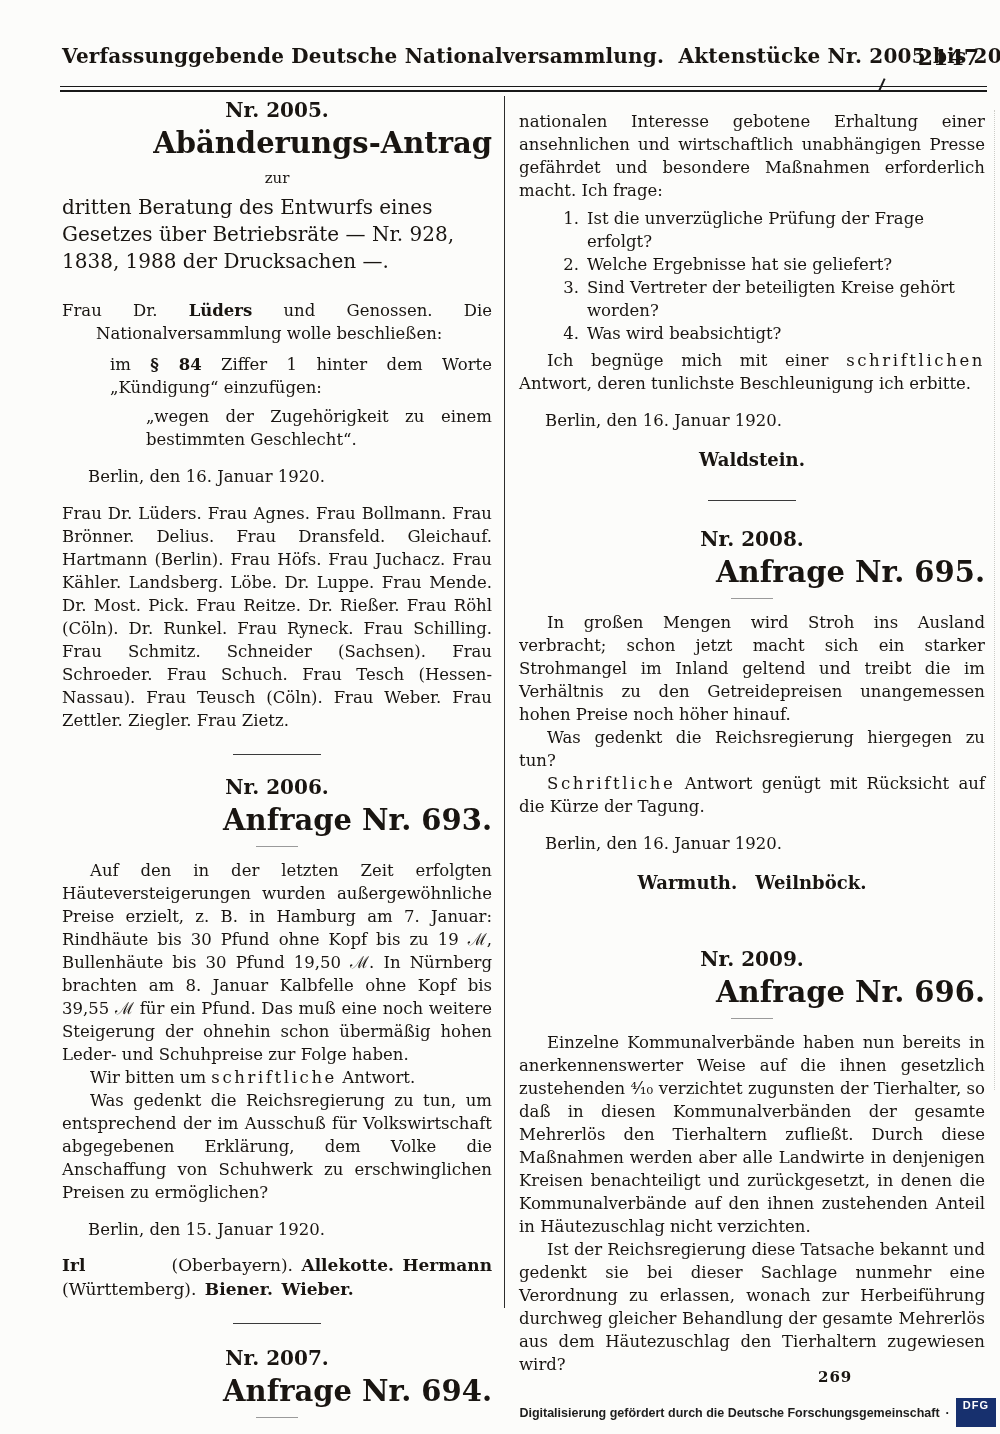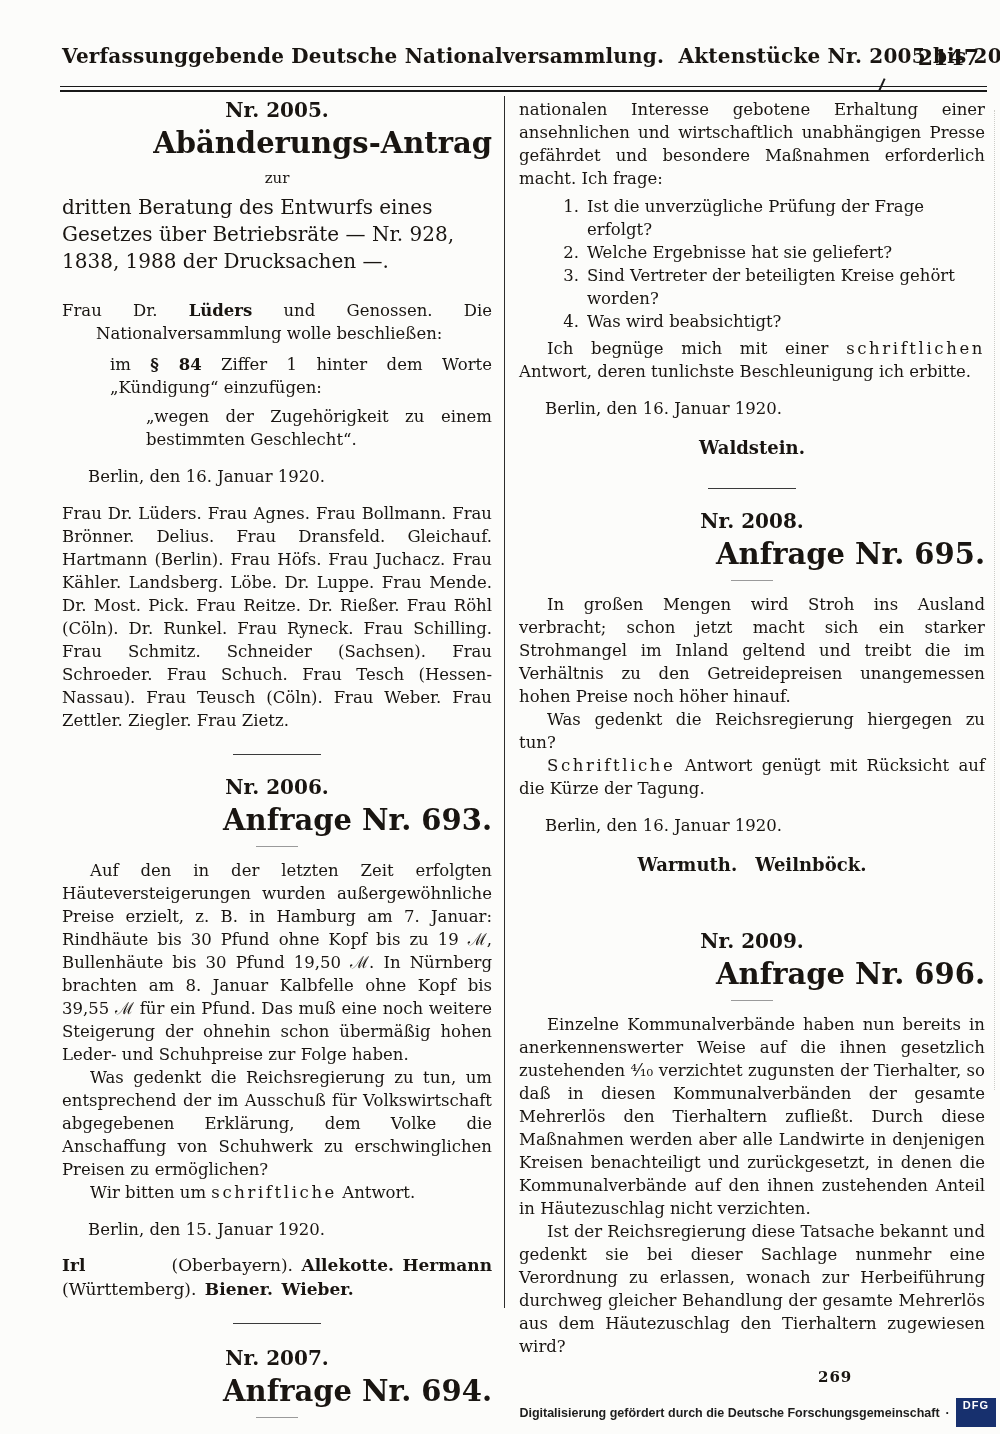--- a/index.html
+++ b/index.html
@@ -81,41 +81,41 @@
 
       <p class="body-text" style="margin-top:14px">Frau Dr. Lüders. Frau Agnes. Frau Bollmann. Frau Brönner. Delius. Frau Dransfeld. Gleichauf. Hartmann (Berlin). Frau Höfs. Frau Juchacz. Frau Kähler. Landsberg. Löbe. Dr. Luppe. Frau Mende. Dr. Most. Pick. Frau Reitze. Dr. Rießer. Frau Röhl (Cöln). Dr. Runkel. Frau Ryneck. Frau Schilling. Frau Schmitz. Schneider (Sachsen). Frau Schroeder. Frau Schuch. Frau Tesch (Hessen-Nassau). Frau Teusch (Cöln). Frau Weber. Frau Zettler. Ziegler. Frau Zietz.</p>
 
       <div class="section-divider"></div>
 
       <p class="sec-num" style="margin-top:20px">Nr. 2006.</p>
       <p class="sec-title">Anfrage Nr. 693.</p>
       <div class="heading-dash"></div>
 
       <p class="body-text indent">Auf den in der letzten Zeit erfolgten Häuteversteigerungen wurden außergewöhnliche Preise erzielt, z. B. in Hamburg am 7. Januar: Rindhäute bis 30 Pfund ohne Kopf bis zu 19 ℳ, Bullenhäute bis 30 Pfund 19,50 ℳ. In Nürnberg brachten am 8. Januar Kalbfelle ohne Kopf bis 39,55 ℳ für ein Pfund. Das muß eine noch weitere Steigerung der ohnehin schon übermäßig hohen Leder- und Schuhpreise zur Folge haben.</p>
+      <p class="body-text indent"><span>Wir bitten um </span><span class="spaced">schriftliche</span><span> Antwort.</span></p>
       <p class="body-text indent">Was gedenkt die Reichsregierung zu tun, um entsprechend der im Ausschuß für Volkswirtschaft abgegebenen Erklärung, dem Volke die Anschaffung von Schuhwerk zu erschwinglichen Preisen zu ermöglichen?</p>
-      <p class="body-text indent"><span>Wir bitten um </span><span class="spaced">schriftliche</span><span> Antwort.</span></p>
 
       <p class="date-line">Berlin, den 15. Januar 1920.</p>
 
       <p class="sig-mixed"><span class="b">Irl</span><span> (Oberbayern). </span><span class="b">Allekotte. Hermann</span><span> (Württemberg). </span><span class="b">Biener. Wieber.</span></p>
 
       <div class="section-divider"></div>
 
       <p class="sec-num" style="margin-top:22px">Nr. 2007.</p>
       <p class="sec-title">Anfrage Nr. 694.</p>
       <div class="heading-dash"></div>
 
       <p class="body-text indent"><span>Bei Verabschiedung des Umsatzsteuergesetzes hat die Nationalversammlung eine Entschließung angenommen, nach der die Reichsregierung </span></p>
     </div>
 
     <div class="col-divider"></div>
 
     <div class="col-right">
 
-      <p class="body-text" style="margin-top:2px">nationalen Interesse gebotene Erhaltung einer ansehnlichen und wirtschaftlich unabhängigen Presse gefährdet und besondere Maßnahmen erforderlich macht. Ich frage:</p>
+      <p class="body-text" style="margin-top:14px">nationalen Interesse gebotene Erhaltung einer ansehnlichen und wirtschaftlich unabhängigen Presse gefährdet und besondere Maßnahmen erforderlich macht. Ich frage:</p>
 
       <div class="q-list">
         <div class="q-item">
           <span class="q-num">1.</span>
           <span class="q-text">Ist die unverzügliche Prüfung der Frage erfolgt?</span>
         </div>
         <div class="q-item">
           <span class="q-num">2.</span>
           <span class="q-text">Welche Ergebnisse hat sie geliefert?</span>
         </div>
@@ -130,21 +130,21 @@
       </div>
 
       <p class="body-text indent" style="margin-top:4px"><span>Ich begnüge mich mit einer </span><span class="spaced">schriftlichen</span><span> Antwort, deren tunlichste Beschleunigung ich erbitte.</span></p>
 
       <p class="date-line">Berlin, den 16. Januar 1920.</p>
 
       <p class="sig-center">Waldstein.</p>
 
       <div class="section-divider" style="margin-top:28px"></div>
 
-      <p class="sec-num" style="margin-top:20px">Nr. 2008.</p>
+      <p class="sec-num" style="margin-top:26px">Nr. 2008.</p>
       <p class="sec-title">Anfrage Nr. 695.</p>
       <div class="heading-dash"></div>
 
       <p class="body-text indent">In großen Mengen wird Stroh ins Ausland verbracht; schon jetzt macht sich ein starker Strohmangel im Inland geltend und treibt die im Verhältnis zu den Getreidepreisen unangemessen hohen Preise noch höher hinauf.</p>
       <p class="body-text indent">Was gedenkt die Reichsregierung hiergegen zu tun?</p>
       <p class="body-text indent"><span class="spaced">Schriftliche</span><span> Antwort genügt mit Rücksicht auf die Kürze der Tagung.</span></p>
 
       <p class="date-line">Berlin, den 16. Januar 1920.</p>
 
       <p class="sig-center">Warmuth.  Weilnböck.</p>

